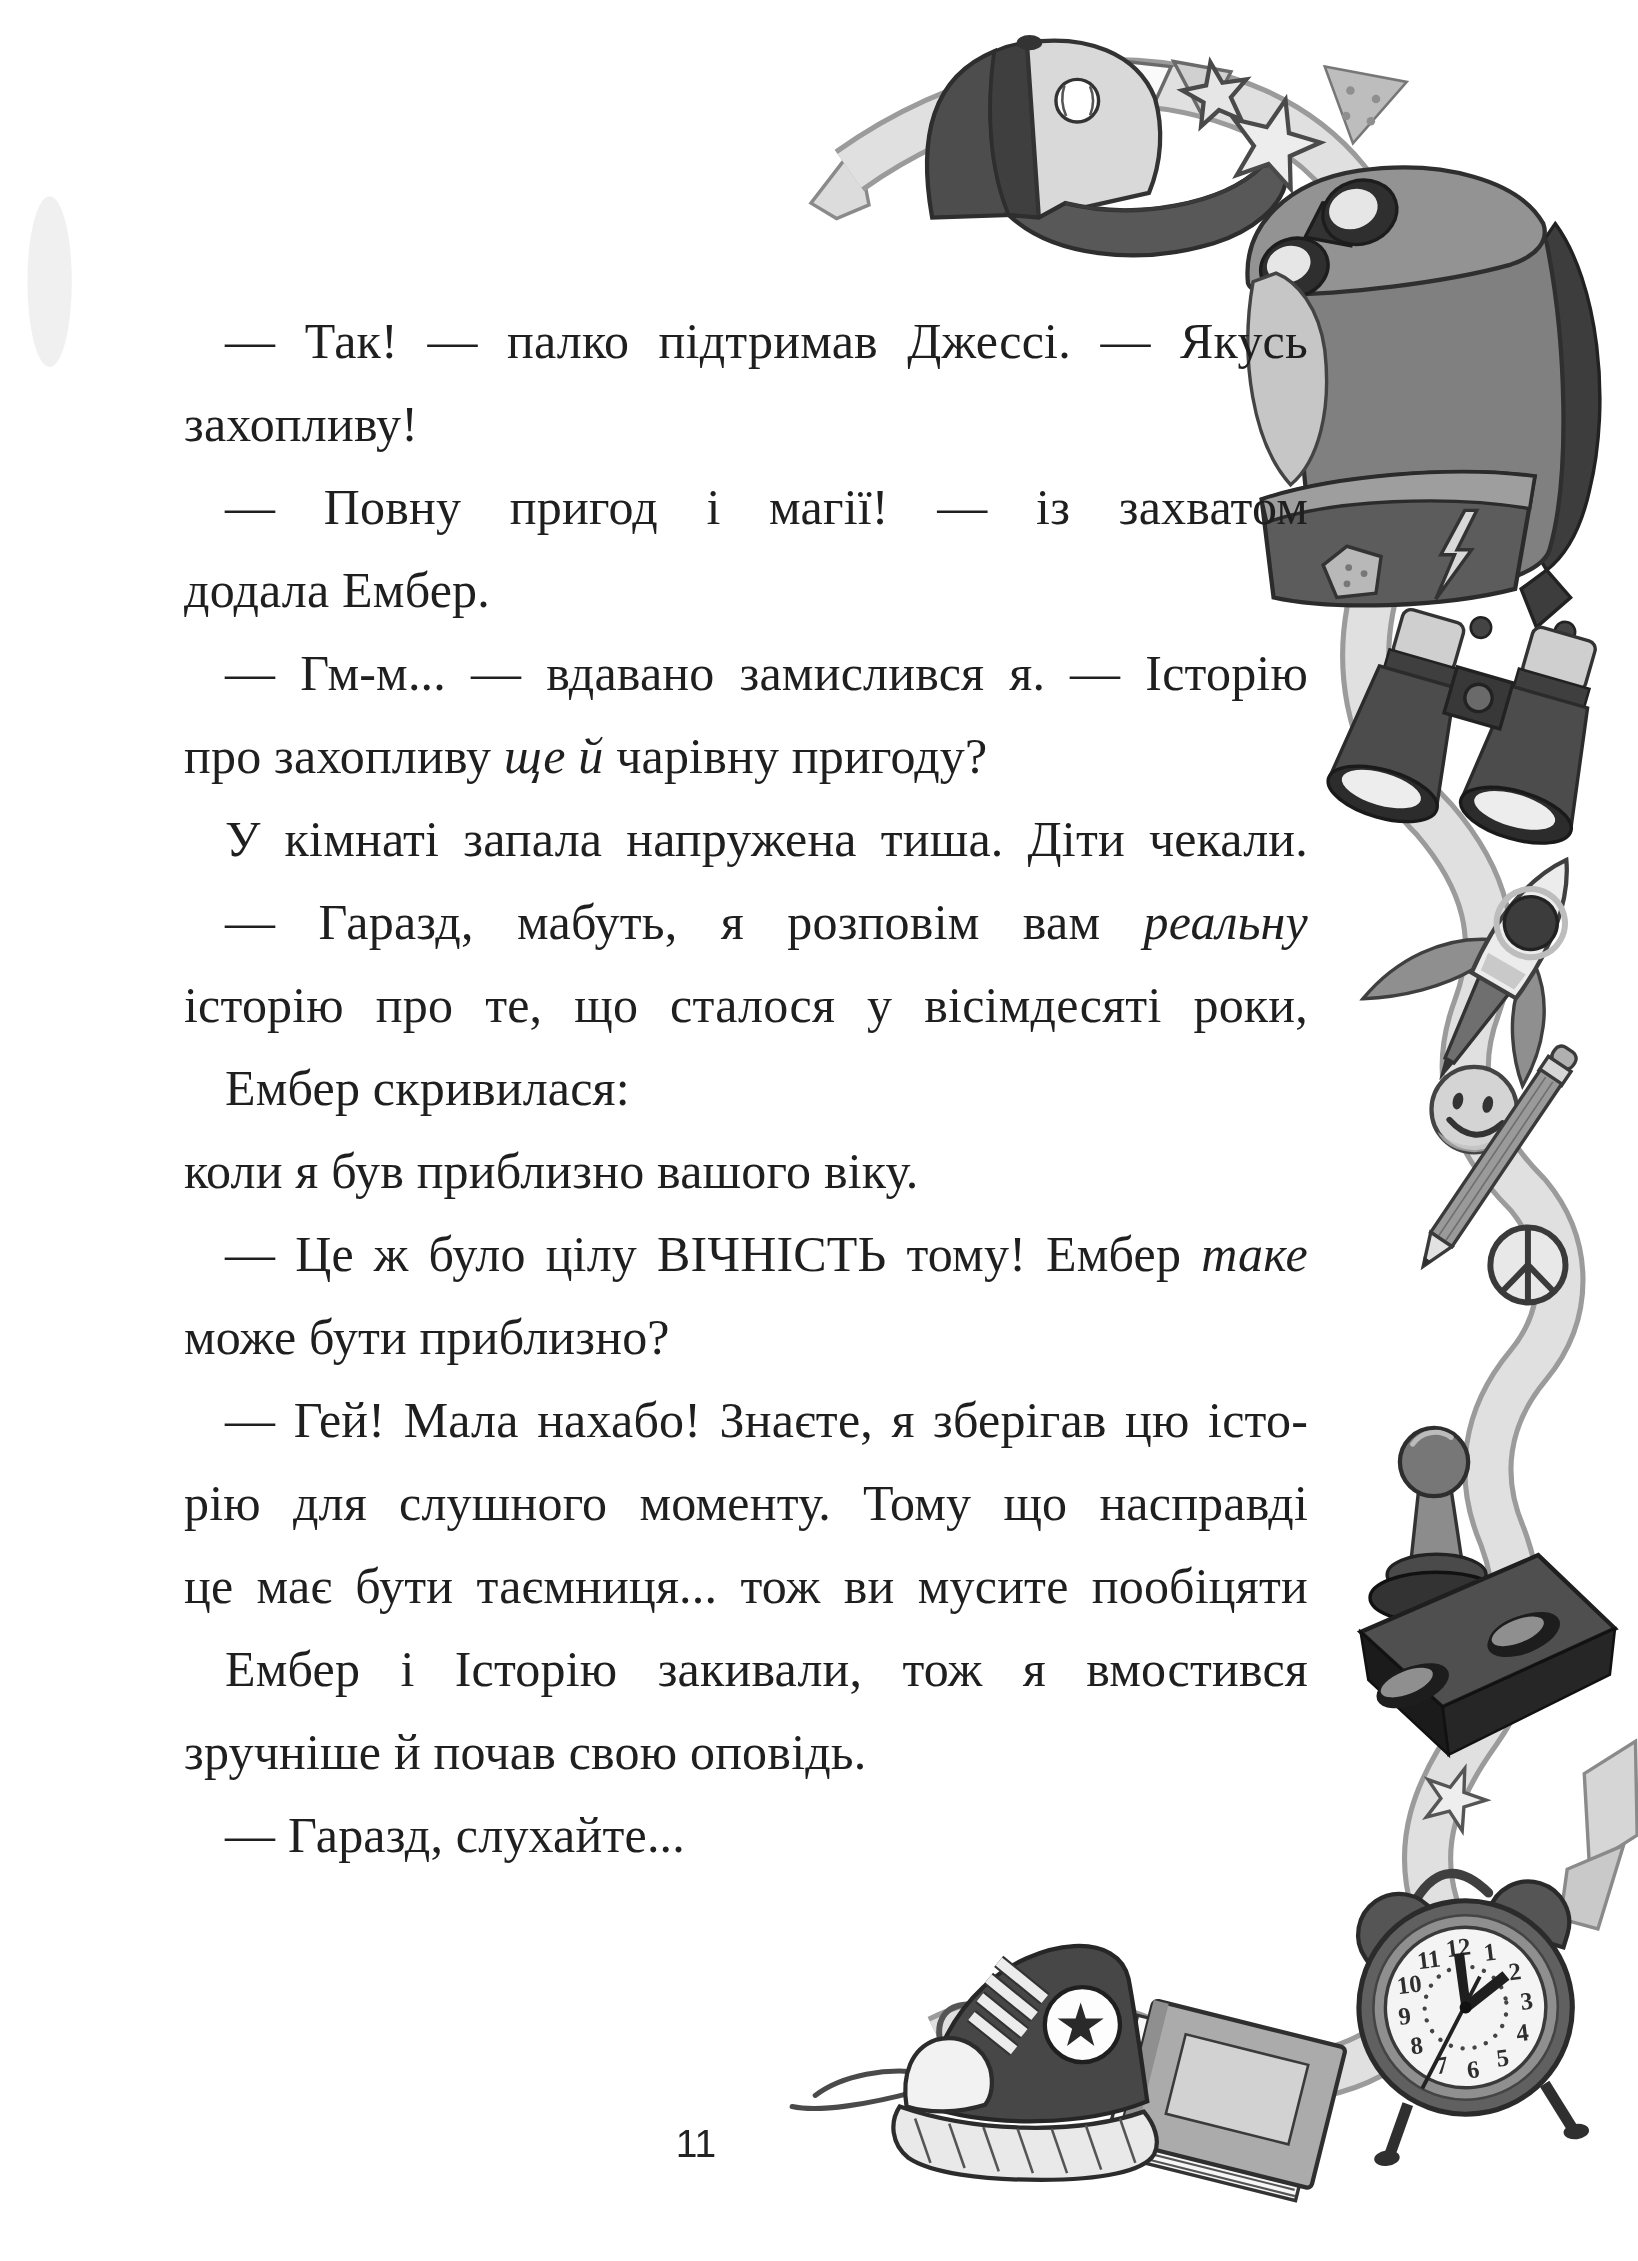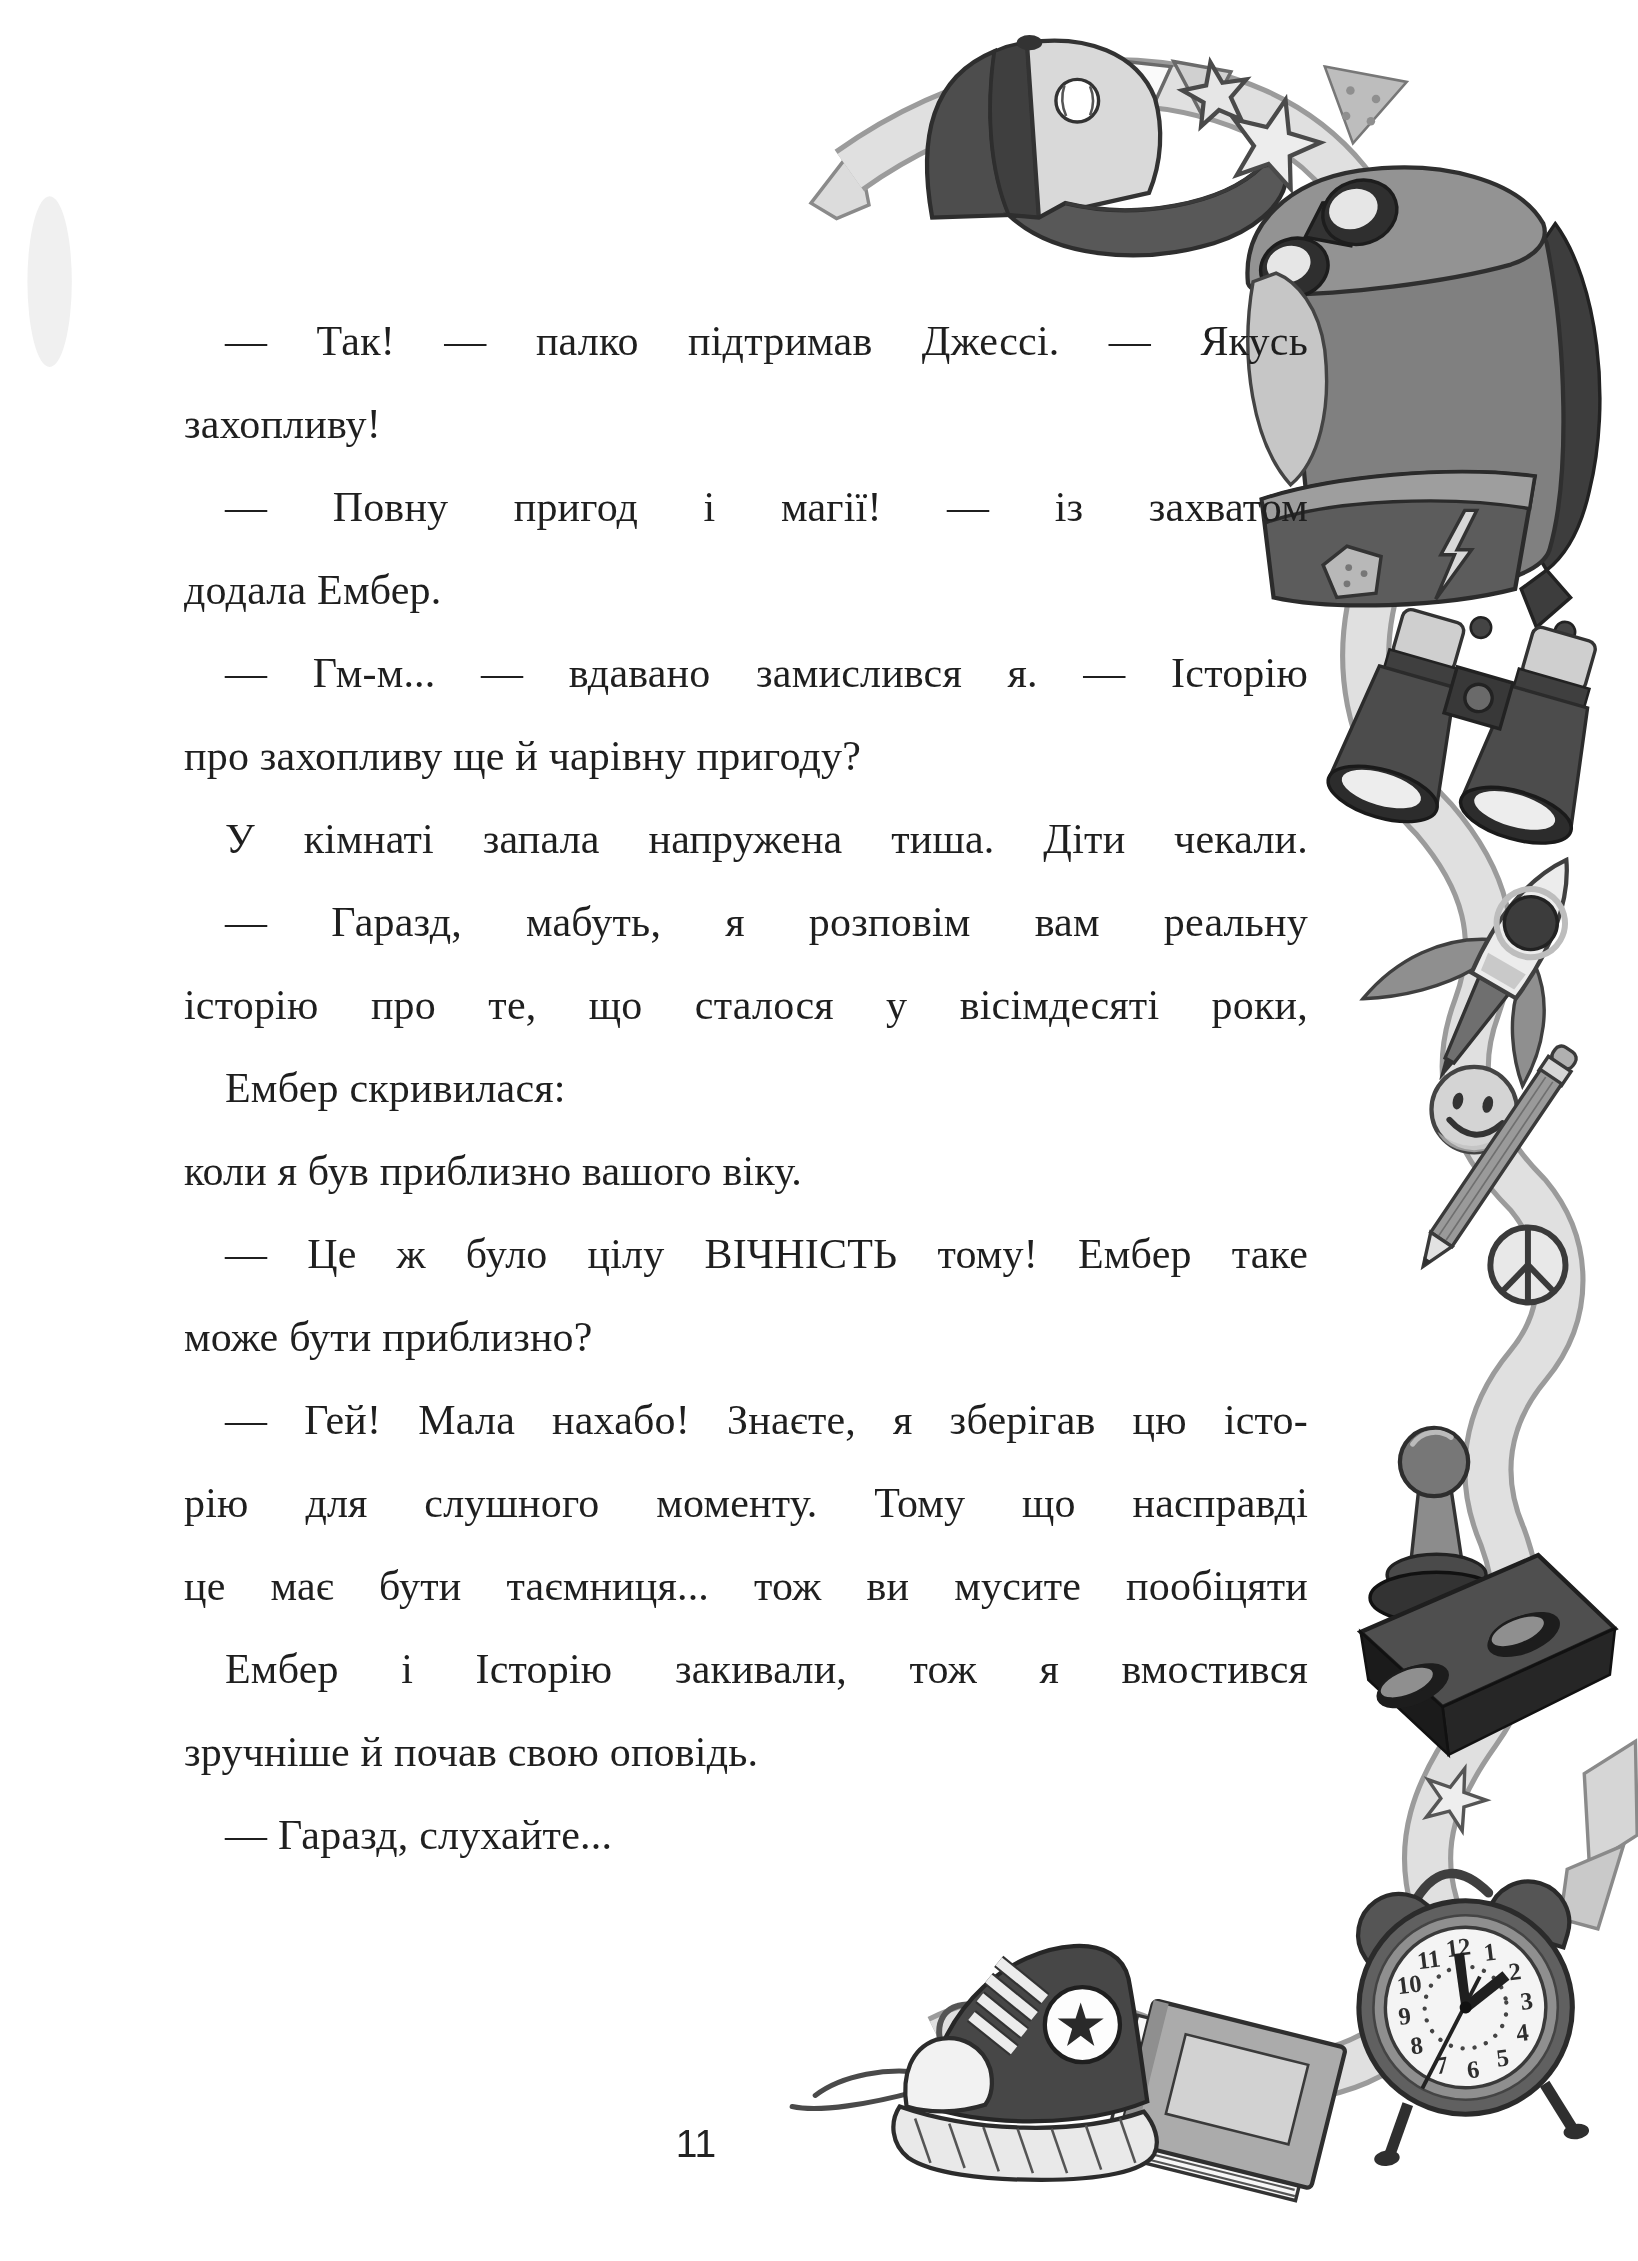--- a/index.html
+++ b/index.html
@@ -1,25 +1,25 @@
 <!DOCTYPE html>
 <html style="font-size:13.7px"><head>
 <meta charset="utf-8">
 <style>
   html,body{margin:0;padding:0;}
   body{width:1639px;height:2261px;background:#ffffff;position:relative;overflow:hidden;
        font-family:"Liberation Serif", serif;color:#1f1f1f;}
   #page{position:absolute;inset:0;background:#ffffff;}
   #art{position:absolute;left:0;top:0;width:1639px;height:2261px;pointer-events:none;}
   #text-block{position:absolute;left:184px;top:300px;width:1124px;}
-  .line{height:83px;line-height:83px;font-size:42px;letter-spacing:0.2px;
+  .line{height:83px;line-height:83px;font-size:50px;letter-spacing:0.2px;
         white-space:normal;text-align:left;}
   .line.just{text-align:justify;text-align-last:justify;text-justify:inter-word;}
   .line.indent{padding-left:41px;}
-  .it{}
+  .it{font-style:italic;}
   #pageno{position:absolute;left:662px;top:2122px;width:68px;text-align:center;
           font-family:"Liberation Sans", sans-serif;font-size:39px;color:#222;}
   .clock-num{font-family:"Liberation Serif", serif;font-weight:700;font-size:29px;
              fill:#2e2e2e;text-anchor:middle;}
 </style>
 </head>
 <body>
 
 <div id="page">
 

